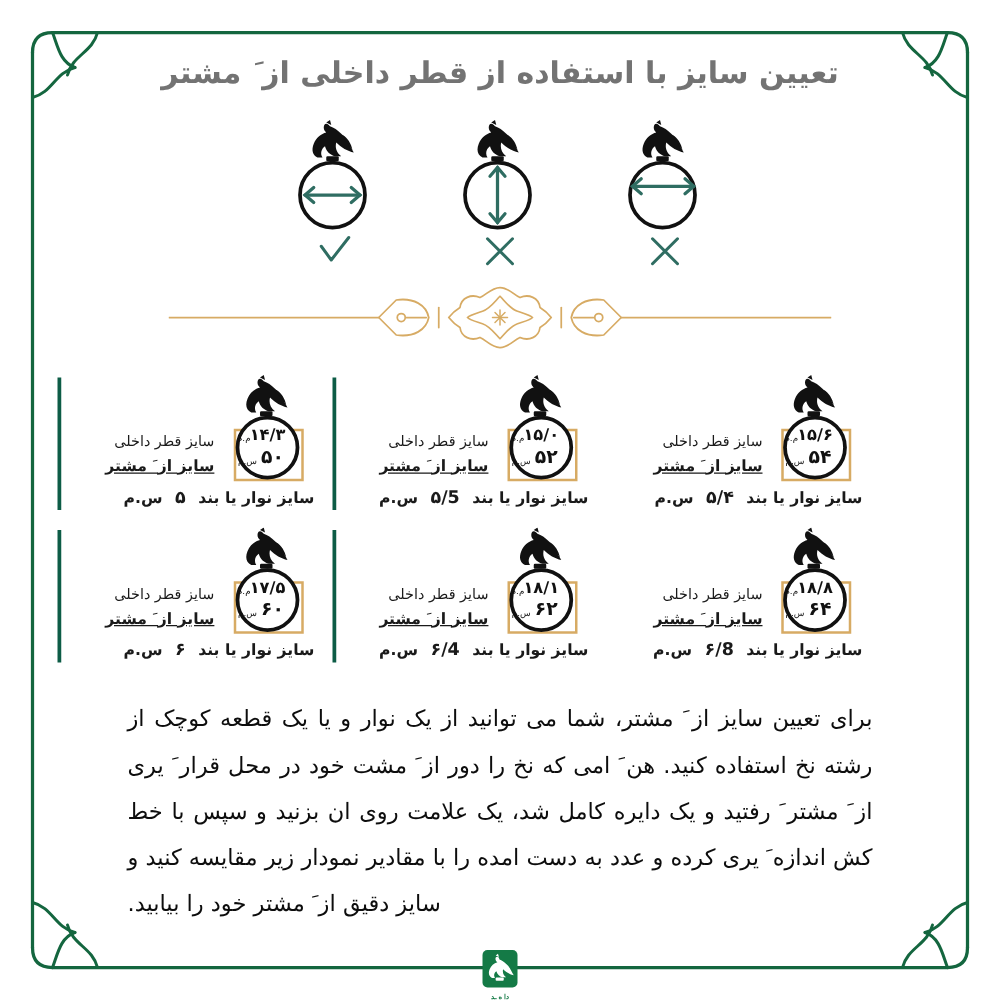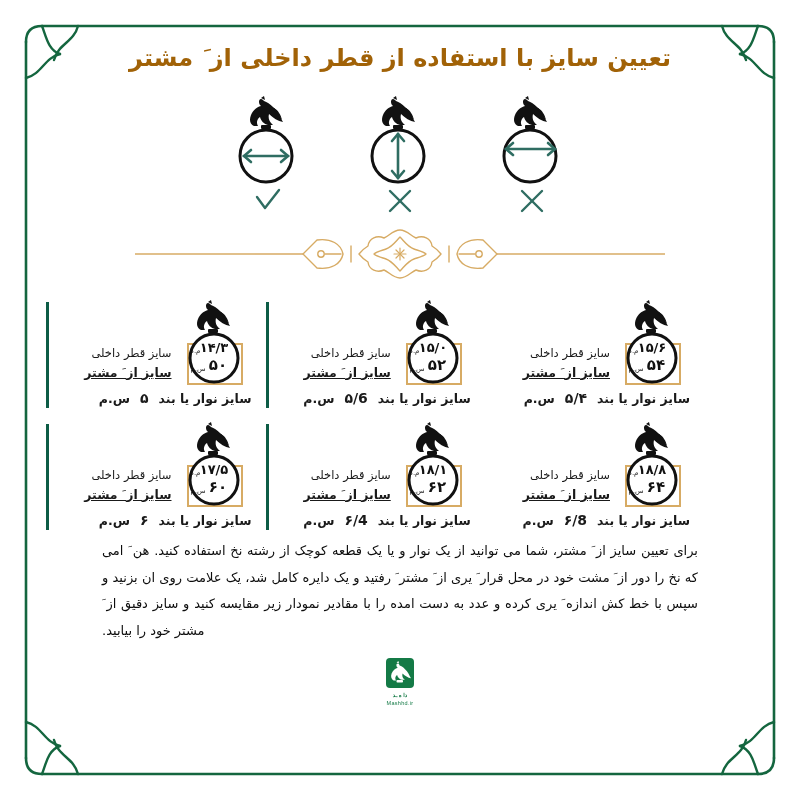--- a/index.html
+++ b/index.html
@@ -30,21 +30,21 @@
     width: 800px; height: 800px;
     box-sizing: border-box;
     padding: 30px 96px 20px 96px;
   }
 
   
   .title {
     text-align: center;
     font-size: 24px;
     font-weight: bold;
-    color: #a16207;
+    color: #737373;
     letter-spacing: -0.5px;
     margin: 14px 0 0 0;
     direction: rtl;
     white-space: nowrap;
   }
 
   
   .methods {
     margin-top: 22px;
     display: flex;
@@ -123,25 +123,25 @@
     padding-right: 4px;
     font-size: 12.5px;
     color: #1a1a1a;
     white-space: nowrap;
   }
   .cell-bottom .band-label { font-weight: bold; }
   .cell-bottom .band-value { font-weight: bold; font-size: 14px; }
 
   
   .paragraph {
-    margin-top: 0;
+    margin-top: 20px;
     direction: rtl;
     text-align: justify;
     text-align-last: left;
-    font-size: 13px;
+    font-size: 18px;
     line-height: 2.05;
     color: #0d0d0d;
     padding: 0 6px;
   }
 
   
   .logo-wrap {
     margin-top: 6px;
     display: flex;
     justify-content: center;
@@ -379,21 +379,21 @@
           <text x="40" y="70" text-anchor="middle" font-size="15" font-weight="bold" fill="#111111" font-family="'DejaVu Sans',sans-serif" direction="rtl">۵۲</text>
           <text x="20" y="71" text-anchor="middle" font-size="7" fill="#111111" font-family="'DejaVu Sans',sans-serif" direction="rtl">س.م</text>
         </svg>
         <div class="labels">
           <div>سایز قطر داخلی</div>
           <div class="lbl-strong">سایز از َ مشتر</div>
         </div>
       </div>
       <div class="cell-bottom">
         <span class="band-label">سایز نوار یا بند</span>
-        <span class="band-value">۵/6</span>
+        <span class="band-value">۵/5</span>
         <span class="band-label">س.م</span>
       </div>
     </div>
 
     <div class="cell sep-left">
       <div class="cell-top">
         <svg width="78" height="88" viewBox="0 0 78 88">
           <rect x="10" y="44" width="54" height="40" fill="none" stroke="#d7ab64" stroke-width="2"></rect>
           <g fill="#111111">
             <path d="M32 4 C30 2 28 3 28 6 C28 8 29 9 30 10 C26 11 22 14 20 19

